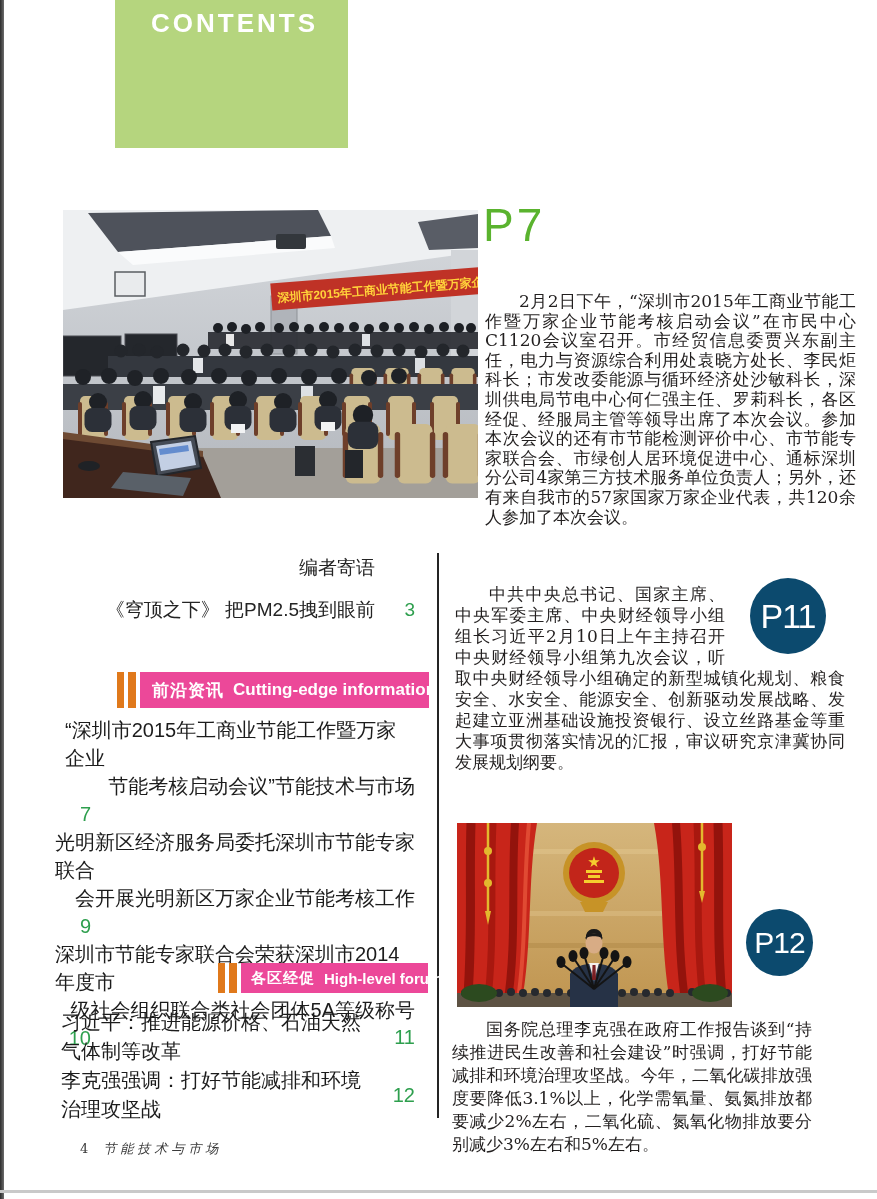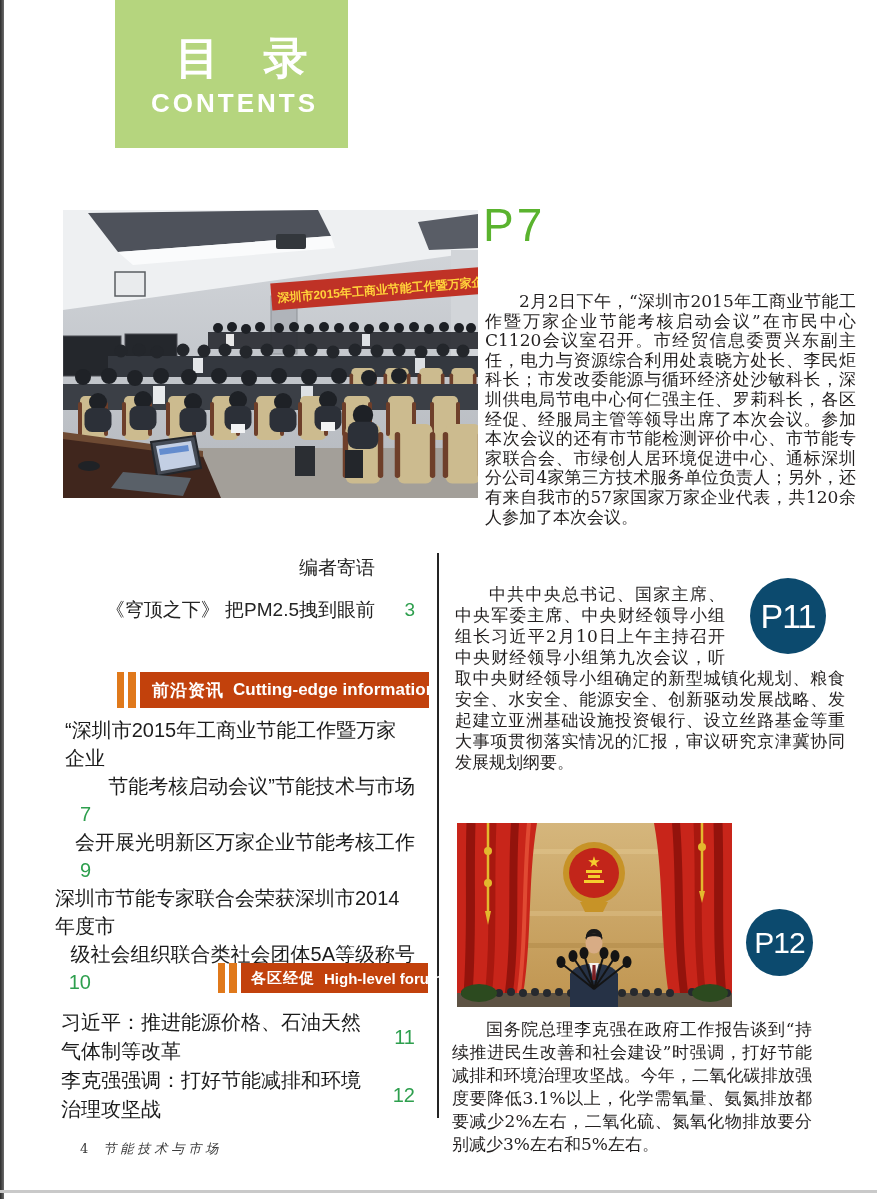--- a/index.html
+++ b/index.html
@@ -38,21 +38,21 @@
   .ed-text{flex:1;text-align:right;}
   .pagenum{width:40px;text-align:right;color:#2e9f4e;}
   
   .stripe{background:#e0791b;}
   .s1a{left:117px;top:672px;width:7px;height:36px;}
   .s1b{left:128px;top:672px;width:8px;height:36px;}
   .banner1{left:140px;top:672px;width:277px;height:36px;}
   .s2a{left:218px;top:963px;width:7px;height:30px;}
   .s2b{left:229px;top:963px;width:8px;height:30px;}
   .banner2{left:241px;top:963px;width:177px;height:30px;}
-  .banner{background:#c2410c;color:#ffffff;display:flex;align-items:center;white-space:nowrap;font-weight:bold;}
+  .banner{background:#ec4899;color:#ffffff;display:flex;align-items:center;white-space:nowrap;font-weight:bold;}
   .banner1{font-size:17px;padding-left:12px;}
   .banner2{font-size:15px;padding-left:10px;}
   .banner .cn{letter-spacing:1px;}
   .banner .en{margin-left:9px;letter-spacing:0;}
   
   .toc1{left:55px;top:716px;width:360px;font-size:20px;color:#1c1c1c;}
   .toc-item{display:flex;flex-direction:column;}
   .toc-lines{flex:1;line-height:28px;}
   .toc-l1{text-align:left;}
   .toc1 .toc-item:first-child .toc-l1{padding-left:10px;}
@@ -69,21 +69,20 @@
   .footer .fp{margin-right:14px;font-style:normal;}
   .footer .fm{letter-spacing:4px;}
 </style>
 </head>
 <body>
 
 <div class="abs edge-left"></div>
 <div class="abs edge-bottom"></div>
 
 <div class="abs header-block">
-  <div class="header-cn">目 录</div>
   <div class="header-en">CONTENTS</div>
 </div>
 
 <div class="abs photo1">
   <svg viewBox="0 0 415 288" preserveAspectRatio="none">
     <defs>
       <linearGradient id="wallg" x1="0" y1="0" x2="0" y2="1">
         <stop offset="0" stop-color="#d6d9dd"></stop>
           <stop offset="1" stop-color="#b3b7bd"></stop>
       </linearGradient>
@@ -259,20 +258,21 @@
 <div class="abs toc1">
   <div class="toc-item">
     <div class="toc-lines">
       <div class="toc-l1">“深圳市2015年工商业节能工作暨万家企业</div>
       <div class="toc-l2">节能考核启动会议”节能技术与市场</div>
     </div>
     <div class="toc-num">7</div>
   </div>
   <div class="toc-item">
     <div class="toc-lines">
+      <div class="toc-l1">光明新区经济服务局委托深圳市节能专家联合</div>
       <div class="toc-l2">会开展光明新区万家企业节能考核工作</div>
     </div>
     <div class="toc-num">9</div>
   </div>
   <div class="toc-item">
     <div class="toc-lines">
       <div class="toc-l1">深圳市节能专家联合会荣获深圳市2014年度市</div>
       <div class="toc-l2">级社会组织联合类社会团体5A等级称号</div>
     </div>
     <div class="toc-num">10</div>

